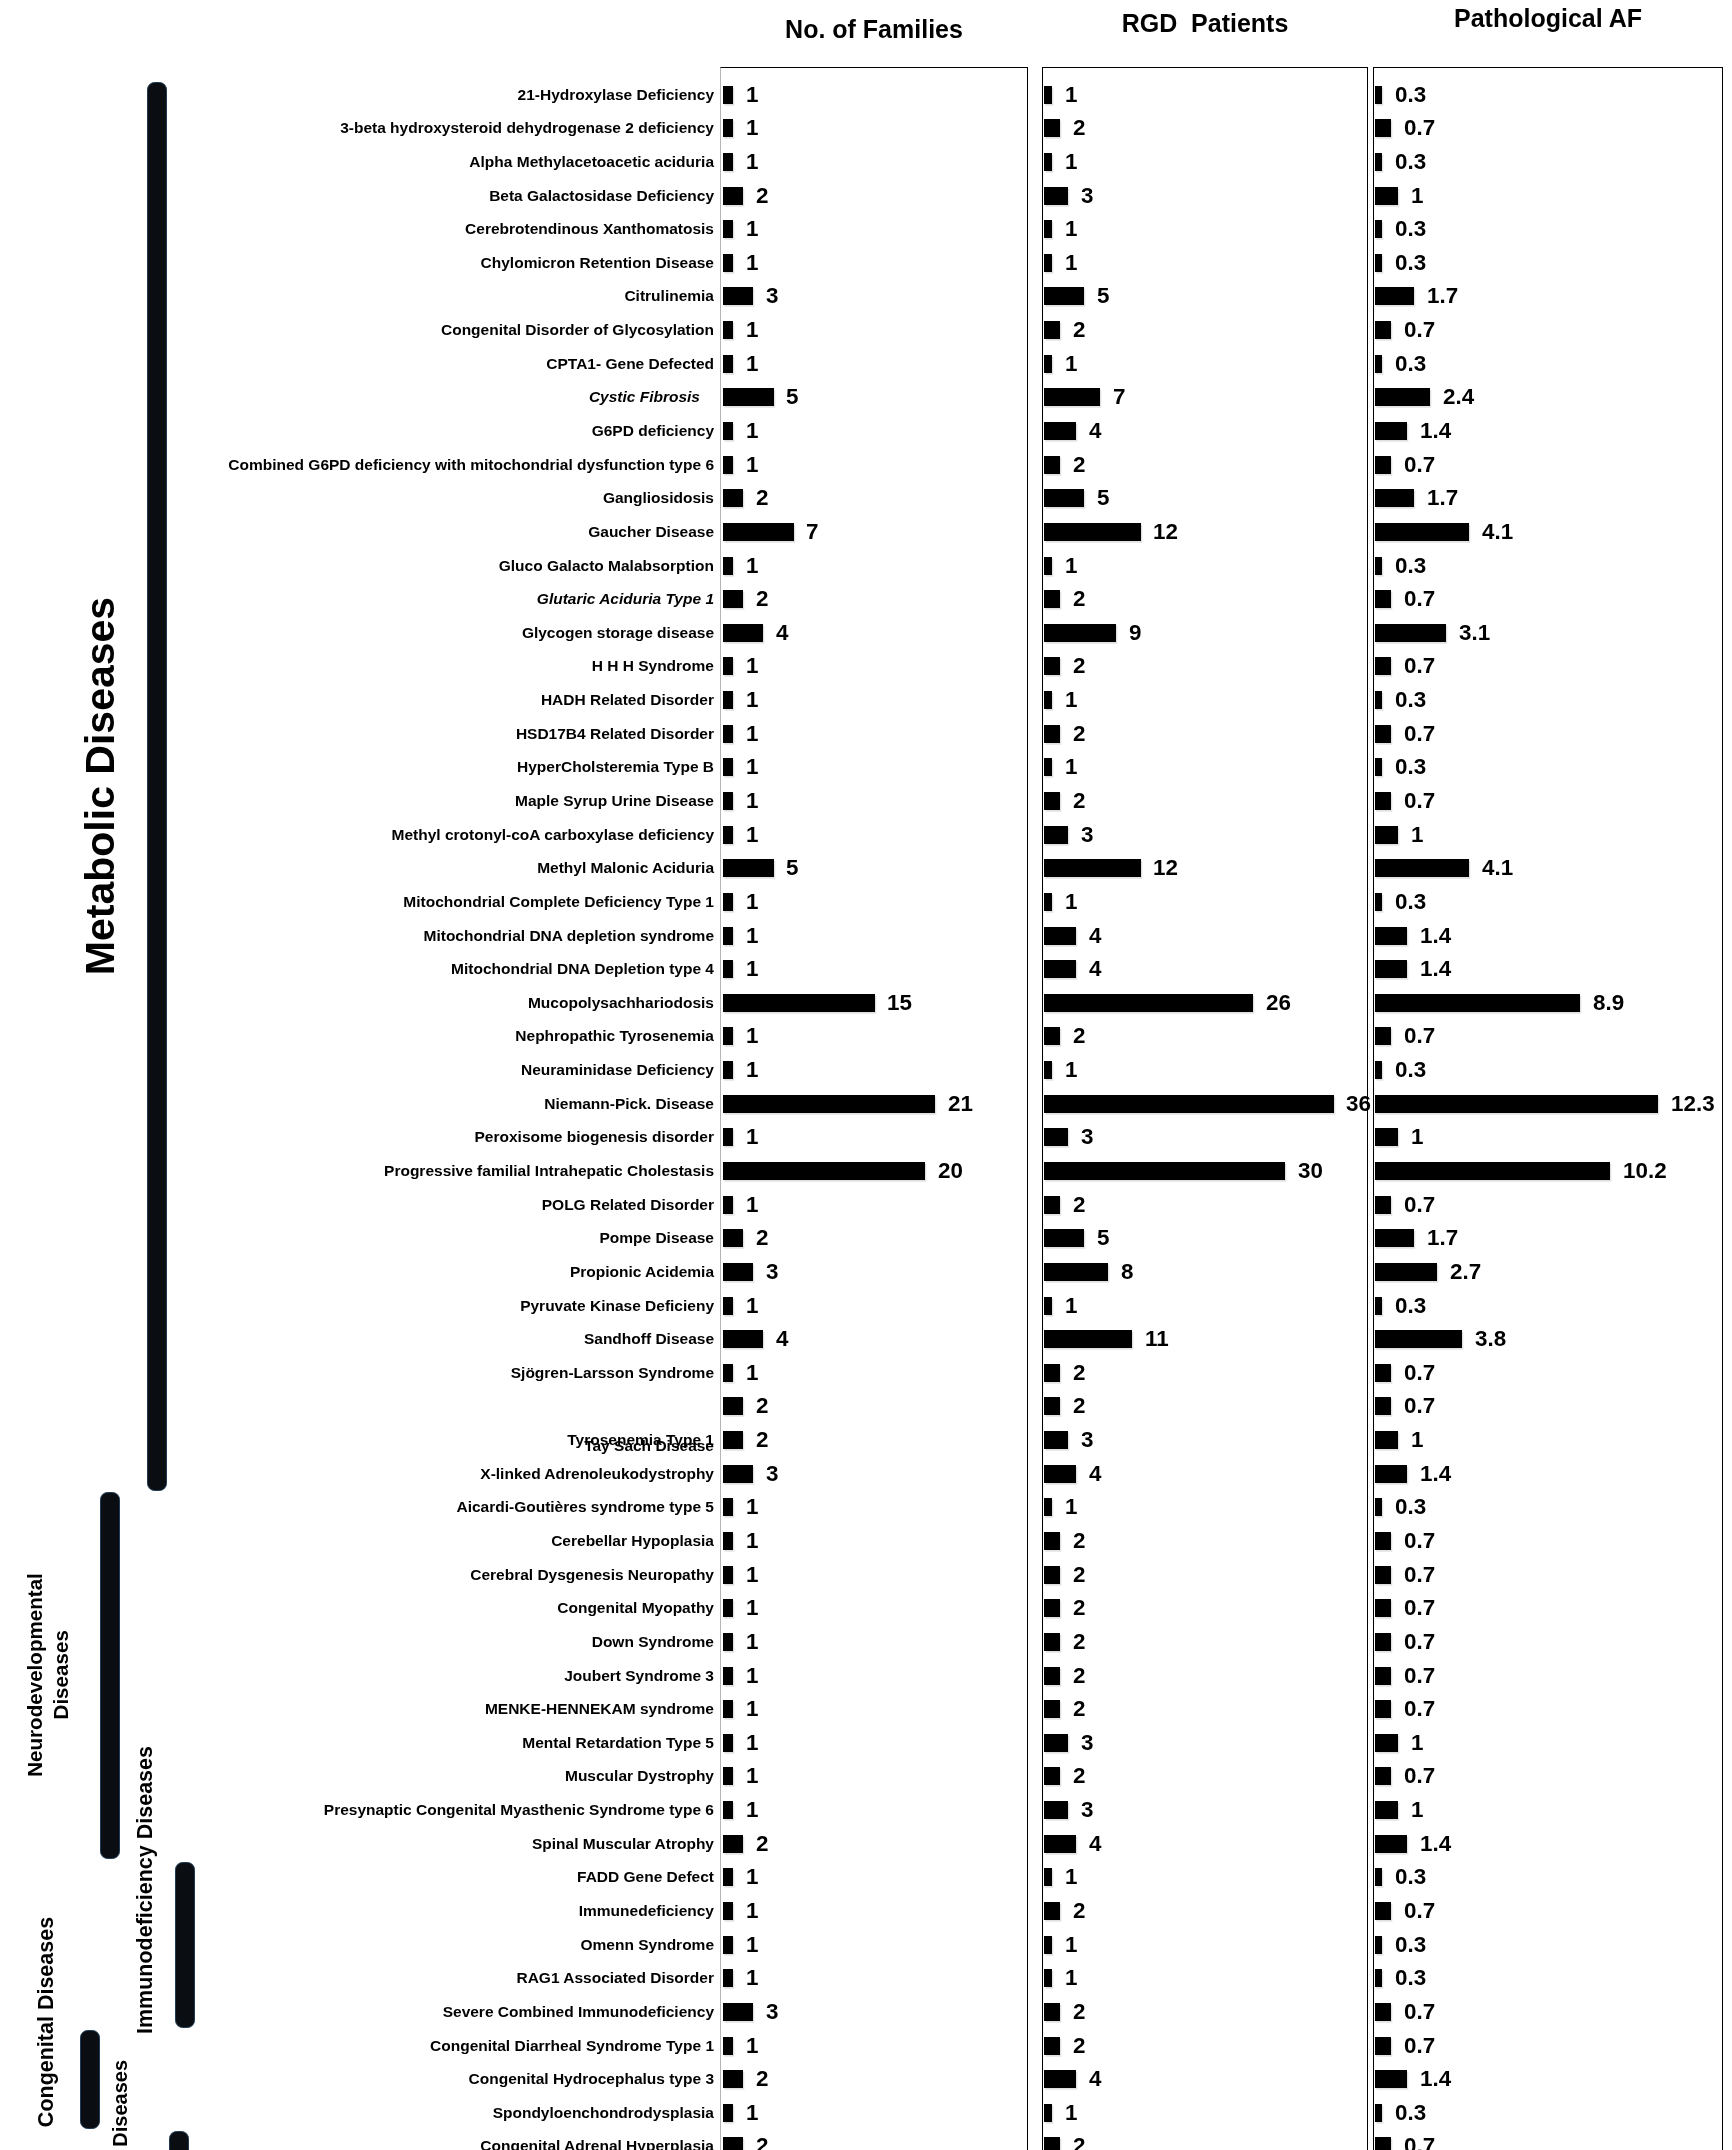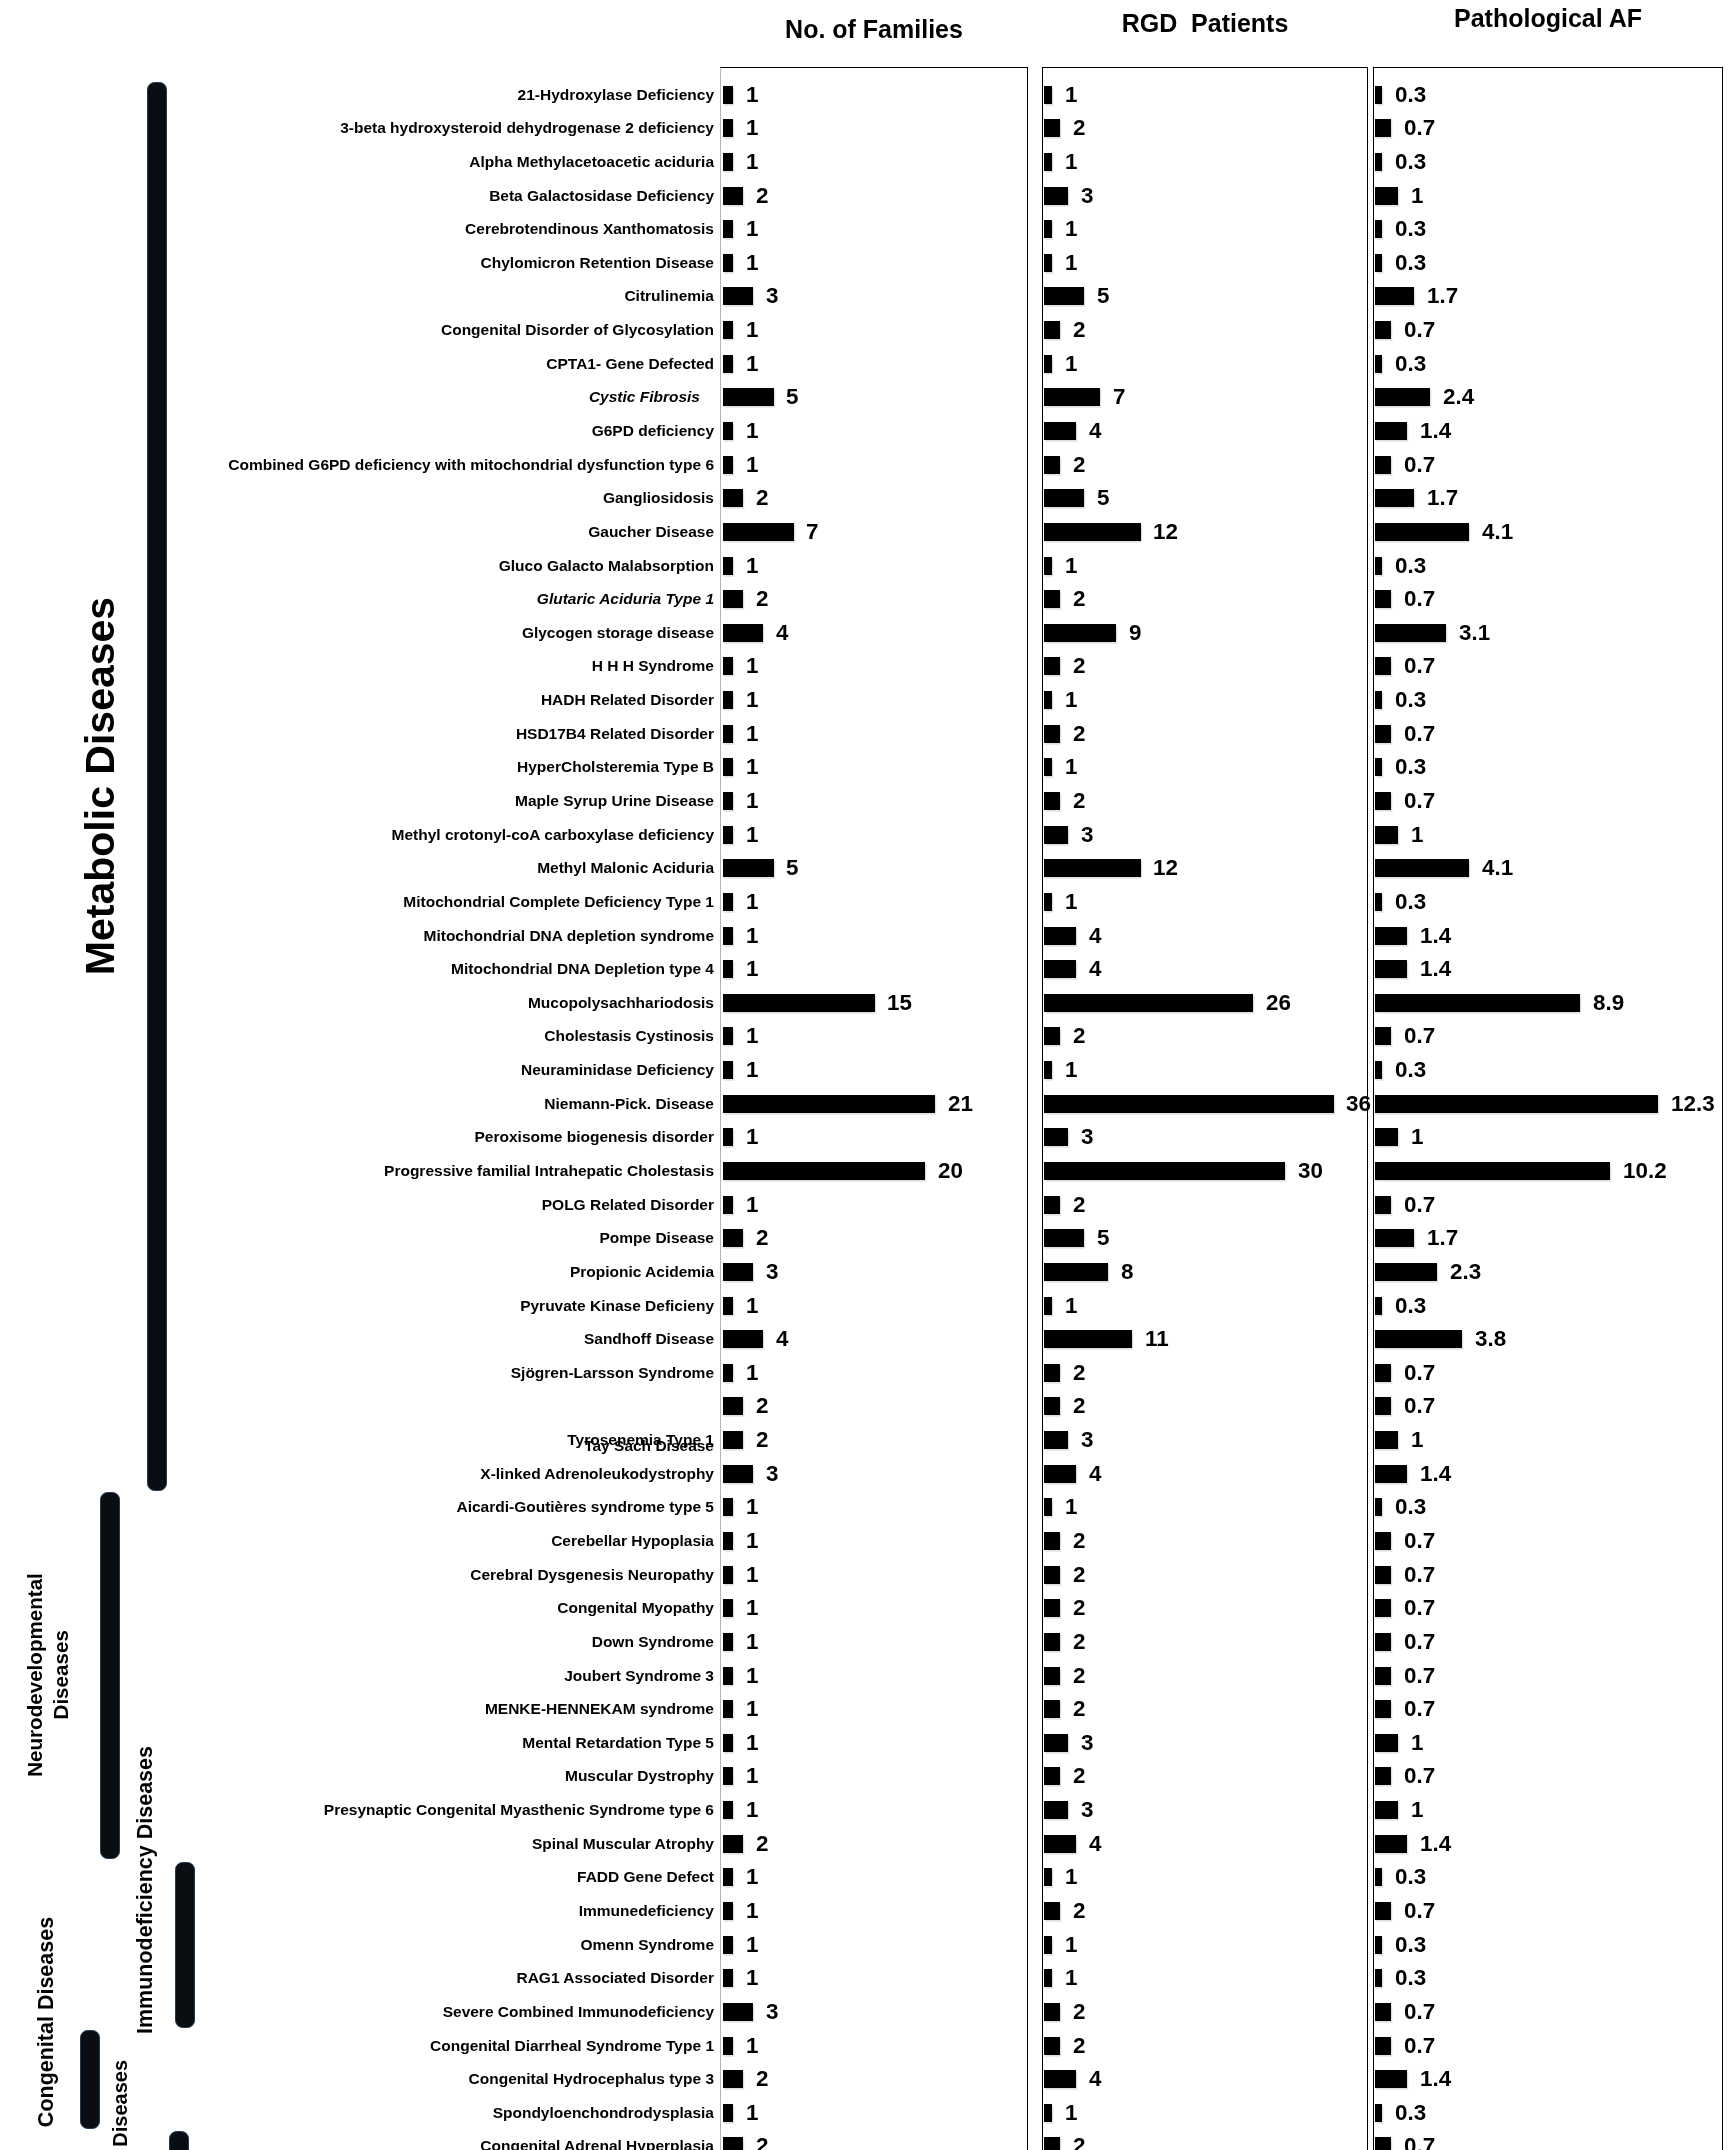--- a/index.html
+++ b/index.html
@@ -219,21 +219,21 @@
       <div class="val" style="left: 1089px; top: 969px;">4</div>
       <div class="bar" style="left: 1375px; top: 960px; width: 32px; height: 18px;"></div>
       <div class="val" style="left: 1420px; top: 969px;">1.4</div>
       <div class="rowlabel" style="left: 202px; width: 512px; top: 1003px;">Mucopolysachhariodosis</div>
       <div class="bar" style="left: 723px; top: 994px; width: 152px; height: 18px;"></div>
       <div class="val" style="left: 887px; top: 1003px;">15</div>
       <div class="bar" style="left: 1044px; top: 994px; width: 209px; height: 18px;"></div>
       <div class="val" style="left: 1266px; top: 1003px;">26</div>
       <div class="bar" style="left: 1375px; top: 994px; width: 205px; height: 18px;"></div>
       <div class="val" style="left: 1593px; top: 1003px;">8.9</div>
-      <div class="rowlabel" style="left: 202px; width: 512px; top: 1036px;">Cholestasis Cystinosis</div>
+      <div class="rowlabel" style="left: 202px; width: 512px; top: 1036px;">Nephropathic Tyrosenemia</div>
       <div class="bar" style="left: 723px; top: 1027px; width: 10px; height: 18px;"></div>
       <div class="val" style="left: 746px; top: 1036px;">1</div>
       <div class="bar" style="left: 1044px; top: 1027px; width: 16px; height: 18px;"></div>
       <div class="val" style="left: 1073px; top: 1036px;">2</div>
       <div class="bar" style="left: 1375px; top: 1027px; width: 16px; height: 18px;"></div>
       <div class="val" style="left: 1404px; top: 1036px;">0.7</div>
       <div class="rowlabel" style="left: 202px; width: 512px; top: 1034px; margin-top: 36px;">Neuraminidase Deficiency</div>
       <div class="bar" style="left: 723px; top: 1061px; width: 10px; height: 18px;"></div>
       <div class="val" style="left: 746px; top: 1070px;">1</div>
       <div class="bar" style="left: 1044px; top: 1061px; width: 8px; height: 18px;"></div>
@@ -274,21 +274,21 @@
       <div class="bar" style="left: 1044px; top: 1229px; width: 40px; height: 18px;"></div>
       <div class="val" style="left: 1097px; top: 1238px;">5</div>
       <div class="bar" style="left: 1375px; top: 1229px; width: 39px; height: 18px;"></div>
       <div class="val" style="left: 1427px; top: 1238px;">1.7</div>
       <div class="rowlabel" style="left: 202px; width: 512px; top: 1272px;">Propionic Acidemia</div>
       <div class="bar" style="left: 723px; top: 1263px; width: 30px; height: 18px;"></div>
       <div class="val" style="left: 766px; top: 1272px;">3</div>
       <div class="bar" style="left: 1044px; top: 1263px; width: 64px; height: 18px;"></div>
       <div class="val" style="left: 1121px; top: 1272px;">8</div>
       <div class="bar" style="left: 1375px; top: 1263px; width: 62px; height: 18px;"></div>
-      <div class="val" style="left: 1450px; top: 1272px;">2.3</div>
+      <div class="val" style="left: 1450px; top: 1272px;">2.7</div>
       <div class="rowlabel" style="left: 202px; width: 512px; top: 1306px;">Pyruvate Kinase Deficieny</div>
       <div class="bar" style="left: 723px; top: 1297px; width: 10px; height: 18px;"></div>
       <div class="val" style="left: 746px; top: 1306px;">1</div>
       <div class="bar" style="left: 1044px; top: 1297px; width: 8px; height: 18px;"></div>
       <div class="val" style="left: 1065px; top: 1306px;">1</div>
       <div class="bar" style="left: 1375px; top: 1297px; width: 7px; height: 18px;"></div>
       <div class="val" style="left: 1395px; top: 1306px;">0.3</div>
       <div class="rowlabel" style="left: 202px; width: 512px; top: 1339px;">Sandhoff Disease</div>
       <div class="bar" style="left: 723px; top: 1330px; width: 40px; height: 18px;"></div>
       <div class="val" style="left: 776px; top: 1339px;">4</div>

